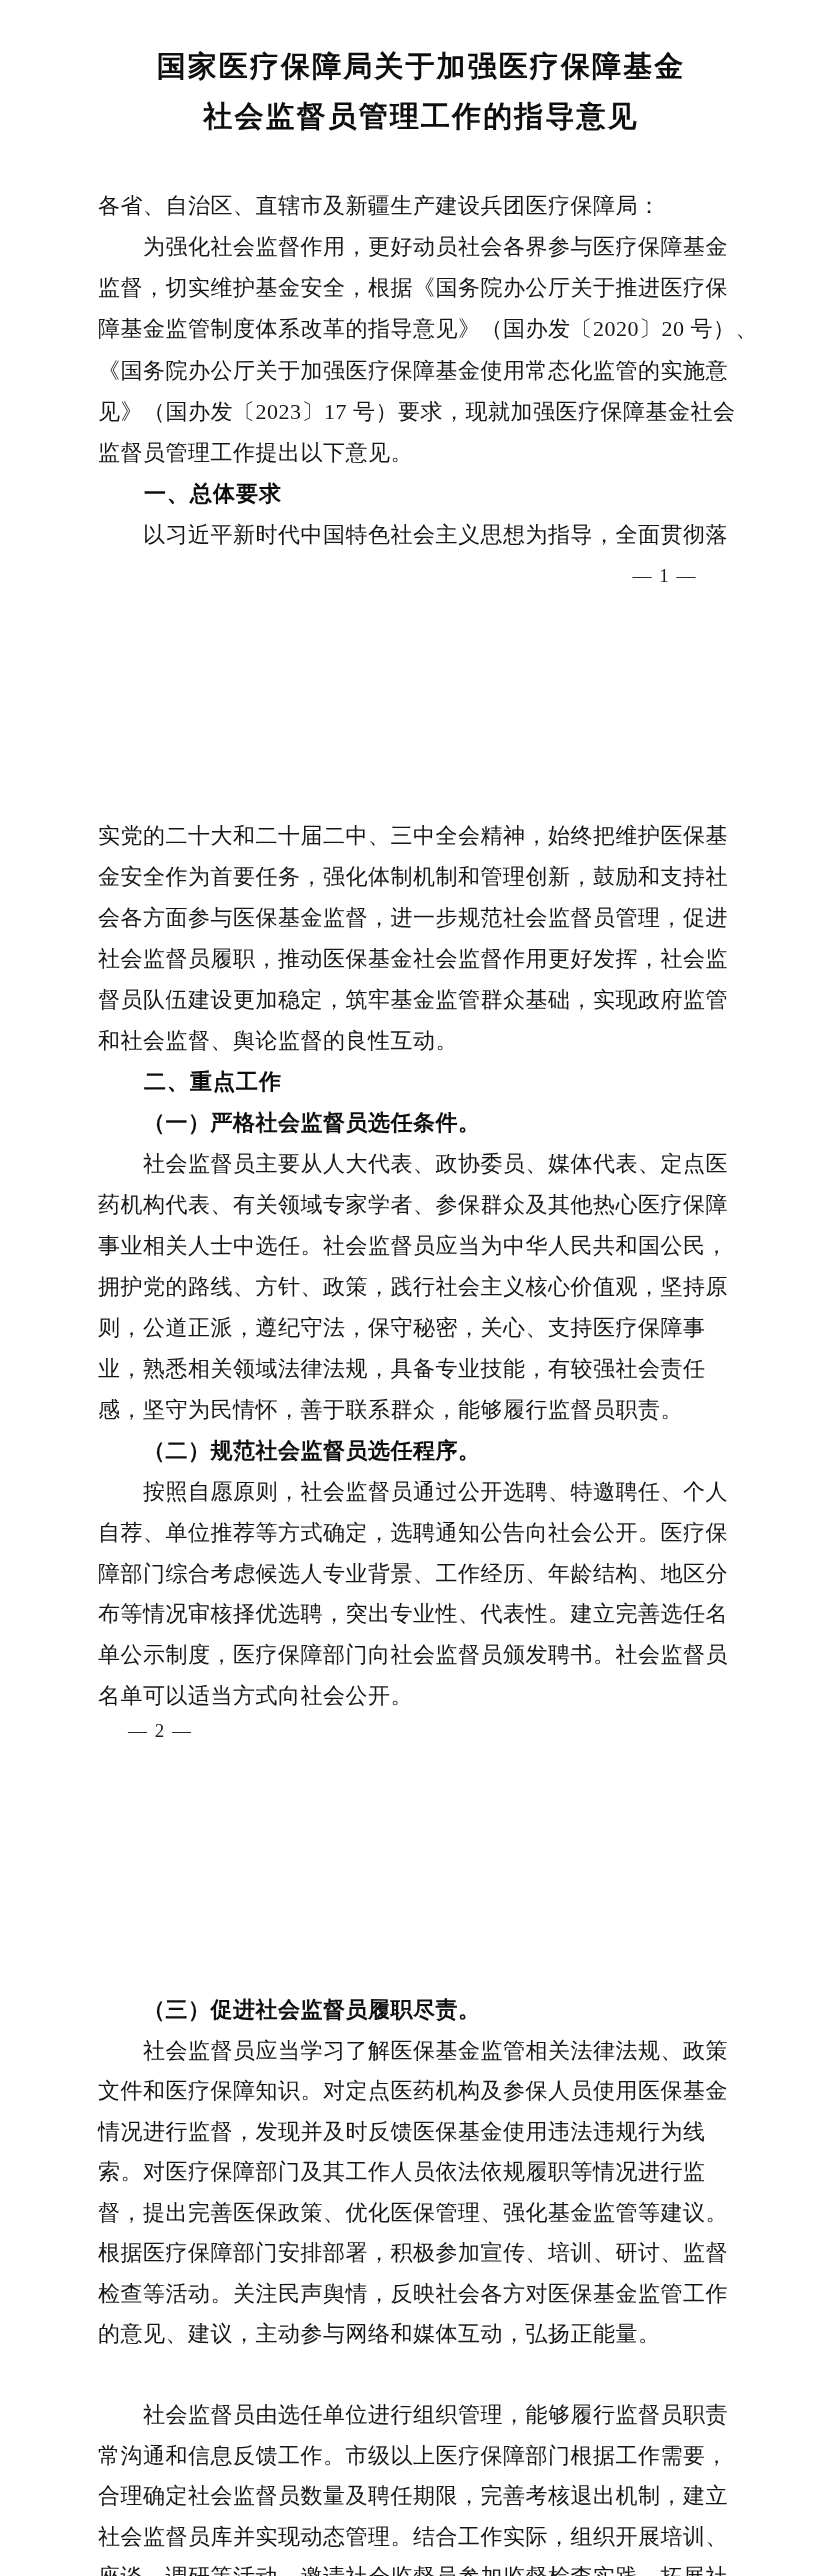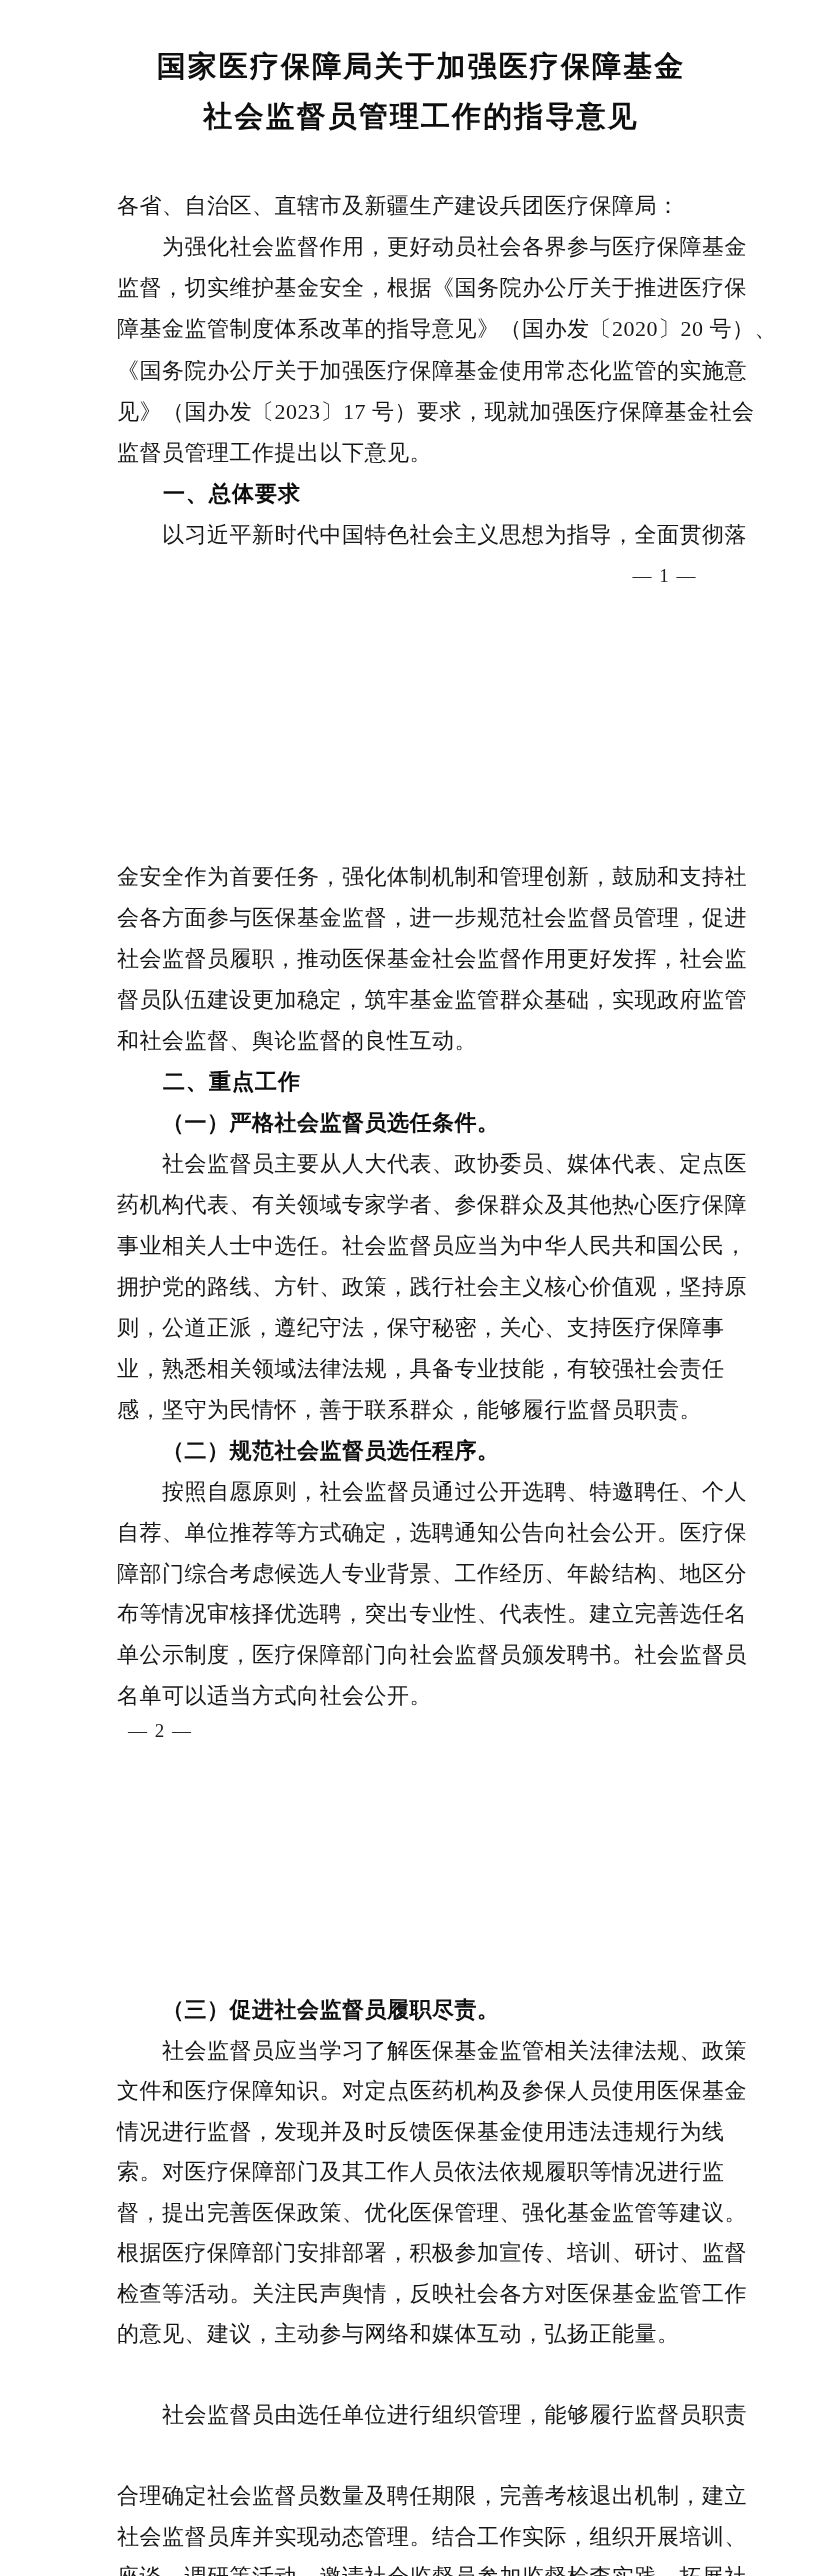--- a/index.html
+++ b/index.html
@@ -27,21 +27,20 @@
   }
   .line {
     position: absolute;
     left: 98px;
     width: 641px;
     font-size: 22px;
     line-height: 1.25;
     letter-spacing: 0.5px;
     white-space: pre;
     color: #161616;
-    margin-left: 19px;
   }
   .line.heading {
     font-weight: bold;
     letter-spacing: 1px;
     color: #0c0c0c;
     font-family: "Liberation Sans", "DejaVu Sans", sans-serif;
   }
   .line.subheading {
     font-weight: 700;
     color: #101010;
@@ -67,20 +66,21 @@
 <div class="line salutation" style="top: 192px;">各省、自治区、直辖市及新疆生产建设兵团医疗保障局：</div>
     <div class="line paragraph" style="top: 233px;">　　为强化社会监督作用，更好动员社会各界参与医疗保障基金</div>
     <div class="line paragraph" style="top: 274px;">监督，切实维护基金安全，根据《国务院办公厅关于推进医疗保</div>
     <div class="line paragraph" style="top: 315px;">障基金监管制度体系改革的指导意见》（国办发〔2020〕20 号）、</div>
     <div class="line paragraph" style="top: 357px;">《国务院办公厅关于加强医疗保障基金使用常态化监管的实施意</div>
     <div class="line paragraph" style="top: 398px;">见》（国办发〔2023〕17 号）要求，现就加强医疗保障基金社会</div>
     <div class="line paragraph" style="top: 439px;">监督员管理工作提出以下意见。</div>
     <div class="line heading" style="top: 480px;">　　一、总体要求</div>
     <div class="line paragraph" style="top: 521px;">　　以习近平新时代中国特色社会主义思想为指导，全面贯彻落</div>
     <div class="pagenum right" style="top: 565px;">— 1 —</div>
+    <div class="line paragraph" style="top: 822px;">实党的二十大和二十届二中、三中全会精神，始终把维护医保基</div>
     <div class="line paragraph" style="top: 863px;">金安全作为首要任务，强化体制机制和管理创新，鼓励和支持社</div>
     <div class="line paragraph" style="top: 904px;">会各方面参与医保基金监督，进一步规范社会监督员管理，促进</div>
     <div class="line paragraph" style="top: 945px;">社会监督员履职，推动医保基金社会监督作用更好发挥，社会监</div>
     <div class="line paragraph" style="top: 986px;">督员队伍建设更加稳定，筑牢基金监管群众基础，实现政府监管</div>
     <div class="line paragraph" style="top: 1027px;">和社会监督、舆论监督的良性互动。</div>
     <div class="line heading" style="top: 1068px;">　　二、重点工作</div>
     <div class="line subheading" style="top: 1109px;">　　（一）严格社会监督员选任条件。</div>
     <div class="line paragraph" style="top: 1150px;">　　社会监督员主要从人大代表、政协委员、媒体代表、定点医</div>
     <div class="line paragraph" style="top: 1191px;">药机构代表、有关领域专家学者、参保群众及其他热心医疗保障</div>
     <div class="line paragraph" style="top: 1232px;">事业相关人士中选任。社会监督员应当为中华人民共和国公民，</div>
@@ -99,17 +99,18 @@
     <div class="line subheading" style="top: 1996px;">　　（三）促进社会监督员履职尽责。</div>
     <div class="line paragraph" style="top: 2037px;">　　社会监督员应当学习了解医保基金监管相关法律法规、政策</div>
     <div class="line paragraph" style="top: 2077px;">文件和医疗保障知识。对定点医药机构及参保人员使用医保基金</div>
     <div class="line paragraph" style="top: 2118px;">情况进行监督，发现并及时反馈医保基金使用违法违规行为线</div>
     <div class="line paragraph" style="top: 2158px;">索。对医疗保障部门及其工作人员依法依规履职等情况进行监</div>
     <div class="line paragraph" style="top: 2199px;">督，提出完善医保政策、优化医保管理、强化基金监管等建议。</div>
     <div class="line paragraph" style="top: 2239px;">根据医疗保障部门安排部署，积极参加宣传、培训、研讨、监督</div>
     <div class="line paragraph" style="top: 2280px;">检查等活动。关注民声舆情，反映社会各方对医保基金监管工作</div>
     <div class="line paragraph" style="top: 2320px;">的意见、建议，主动参与网络和媒体互动，弘扬正能量。</div>
     <div class="line paragraph" style="top: 2401px;">　　社会监督员由选任单位进行组织管理，能够履行监督员职责</div>
+    <div class="line paragraph" style="top: 2442px;">常沟通和信息反馈工作。市级以上医疗保障部门根据工作需要，</div>
     <div class="line paragraph" style="top: 2523px;">社会监督员库并实现动态管理。结合工作实际，组织开展培训、</div>
     <div class="line paragraph" style="top: 2482px;">合理确定社会监督员数量及聘任期限，完善考核退出机制，建立</div>
     <div class="line paragraph" style="top: 2563px;">座谈、调研等活动，邀请社会监督员参加监督检查实践，拓展社</div>
   </div>
 
 
 </body></html>

